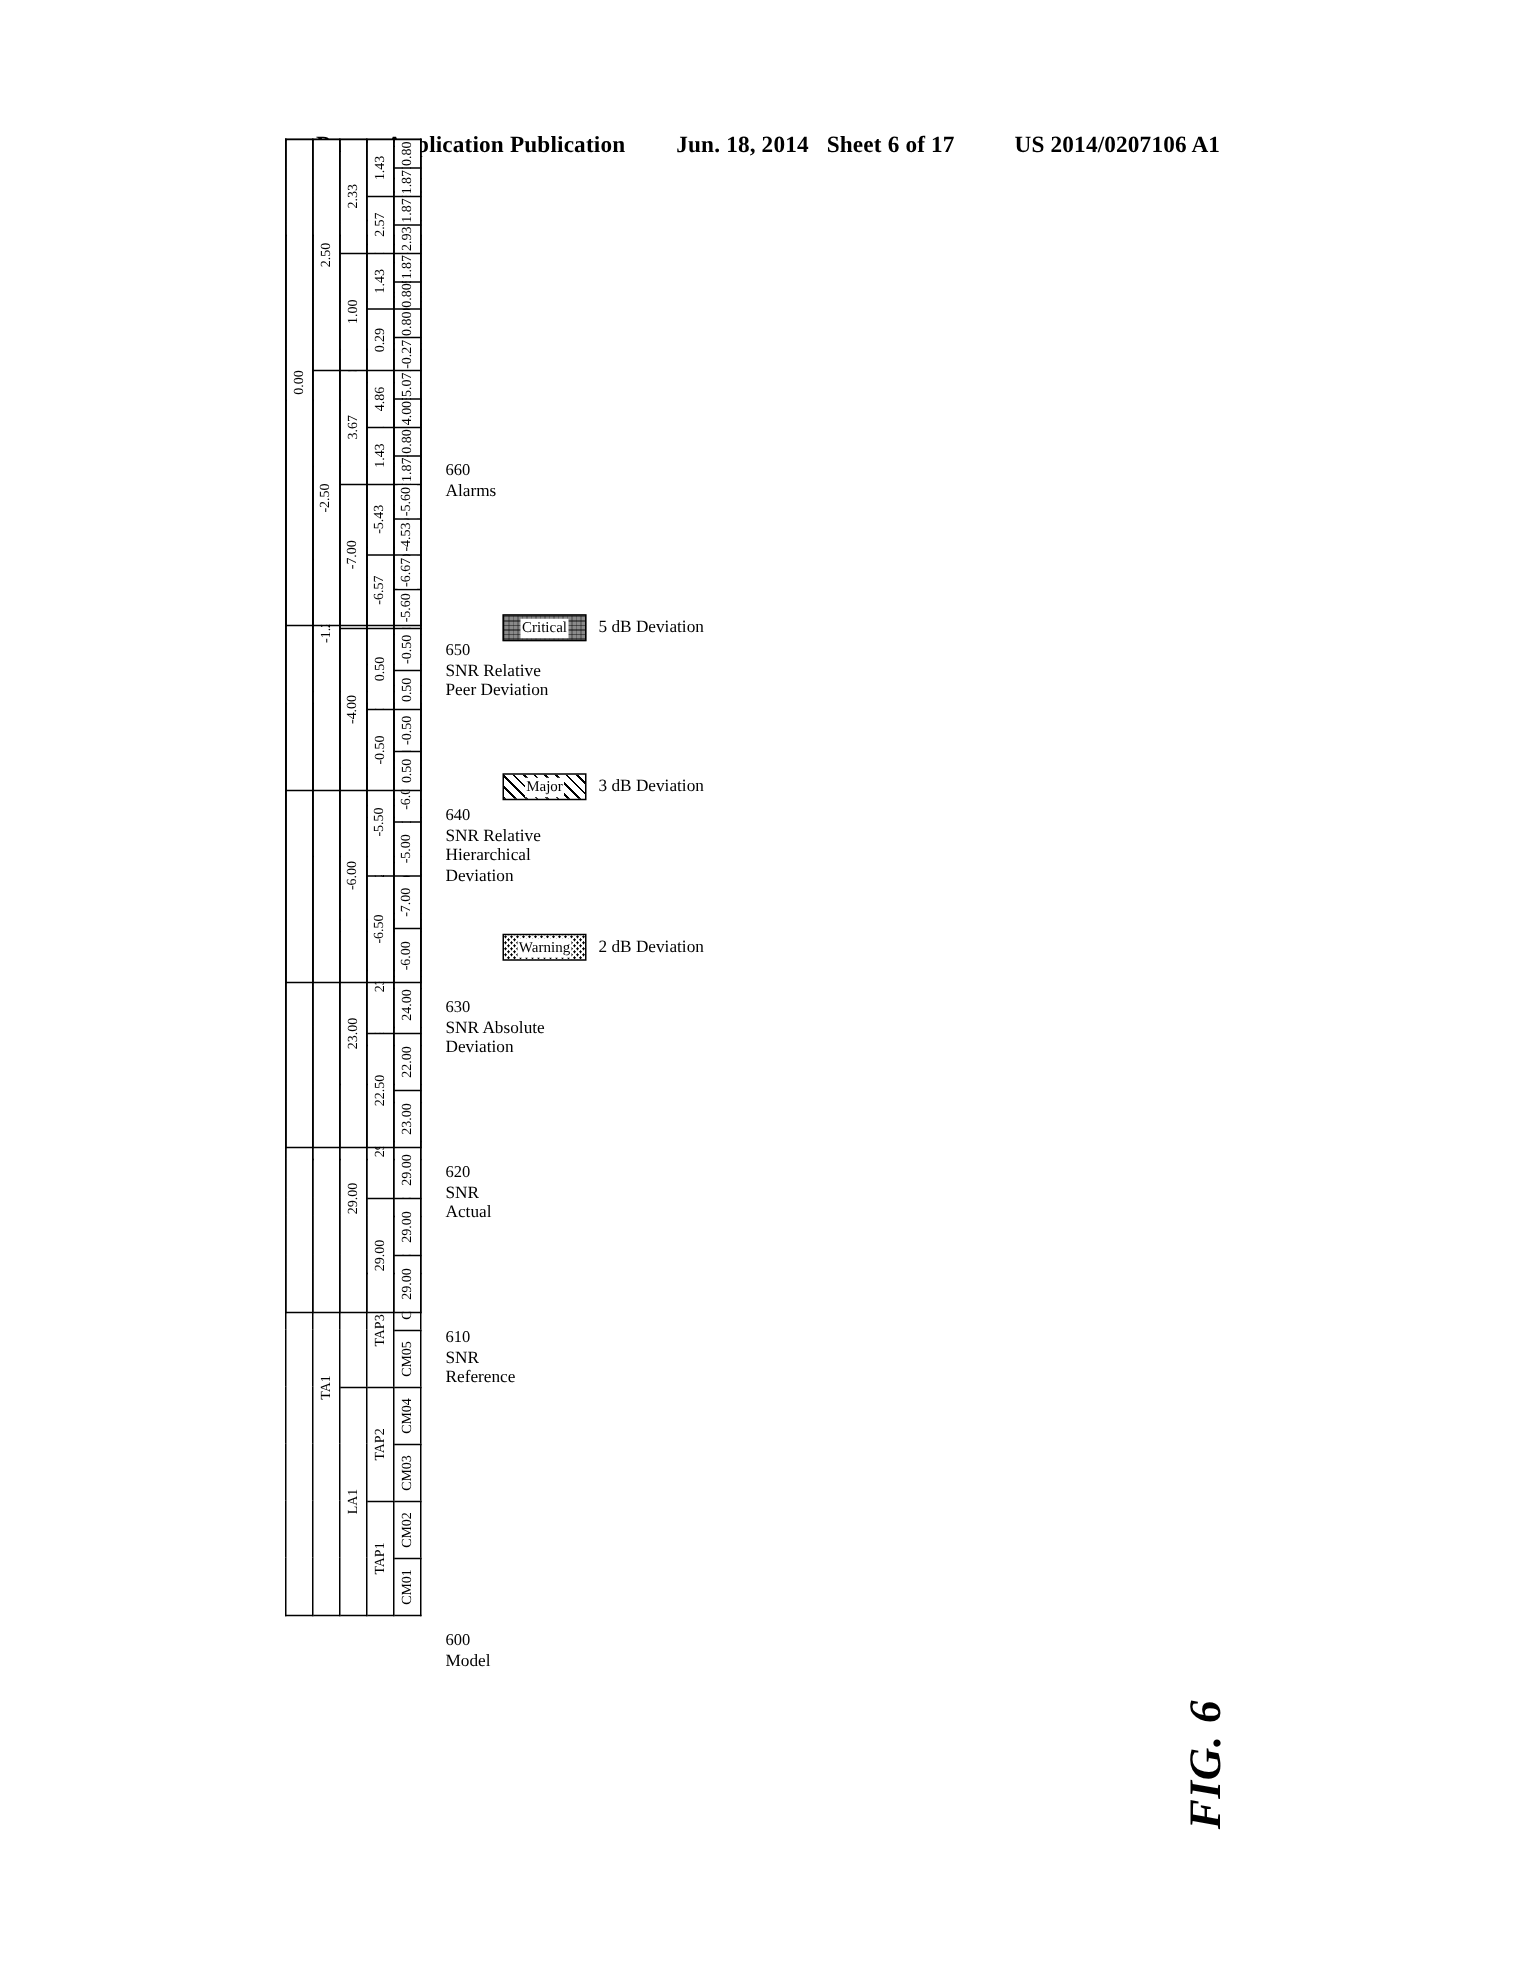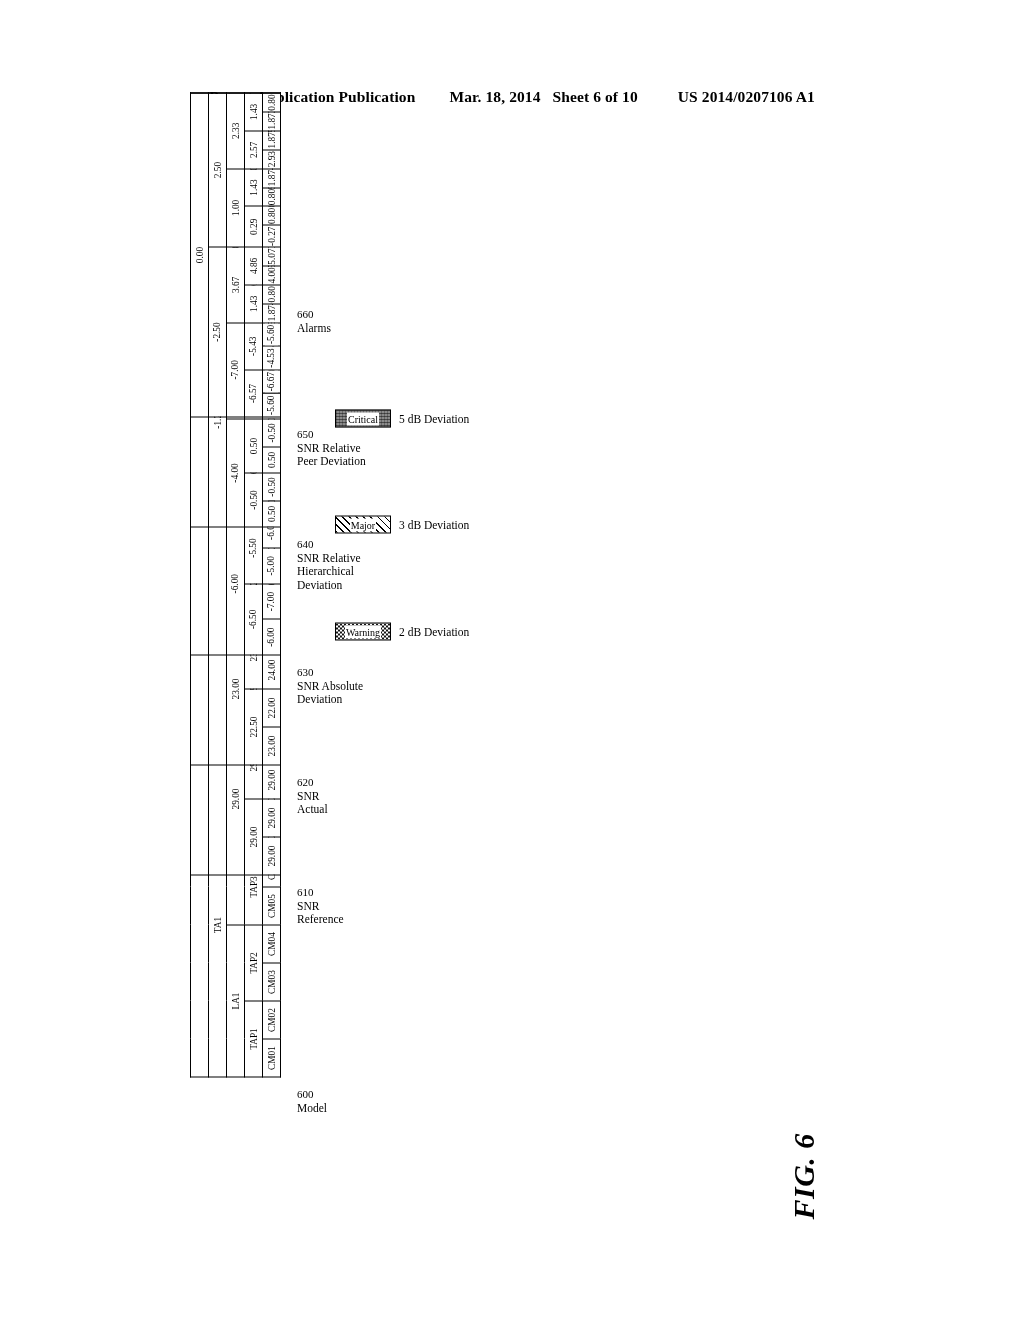--- a/index.html
+++ b/index.html
@@ -109,22 +109,22 @@
     font-size:10px;
   }
   .legend .swatch span{background:#fff;padding:0 1px;}
   .legend .caption{white-space:nowrap;}
 </style>
 </head>
 <body>
 
 <div class="pub-header">
   <span class="ph-1">Patent Application Publication</span>
-  <span class="ph-2">Mar. 18, 2014</span>
-  <span class="ph-3">Sheet 6 of 10</span>
+  <span class="ph-2">Jun. 18, 2014</span>
+  <span class="ph-3">Sheet 6 of 17</span>
   <span class="ph-4">US 2014/0207106 A1</span>
 </div>
 
 <div id="figure-rot">
   <div id="fig-inner">
 
     <div class="fig-caption">FIG. 6</div>
 
     <div class="row-label" id="lbl-600" style="left: 140px; top: 165px; width: 120px; transform: rotate(90deg); transform-origin: 0px 0px; text-align: left;">
         <span class="num">600</span>

